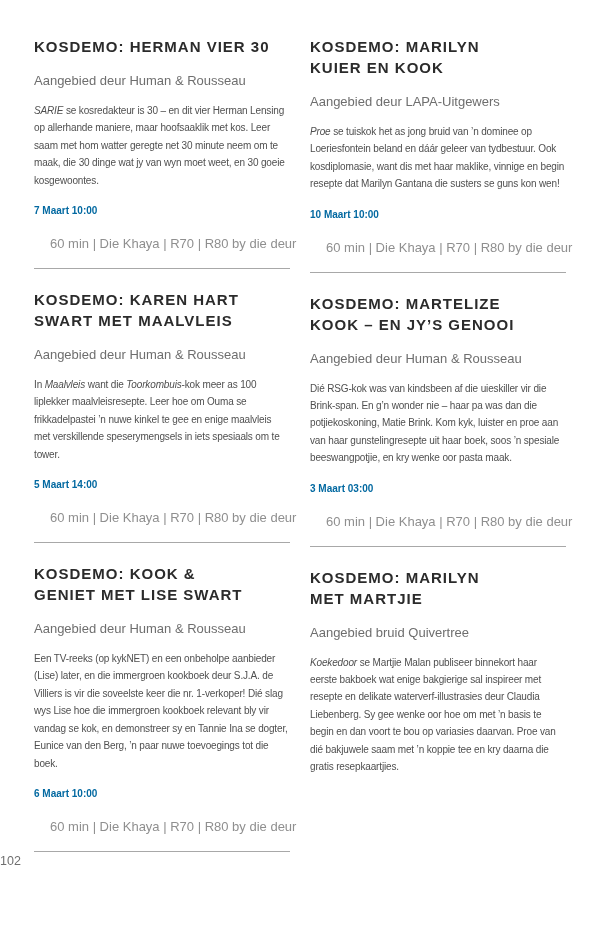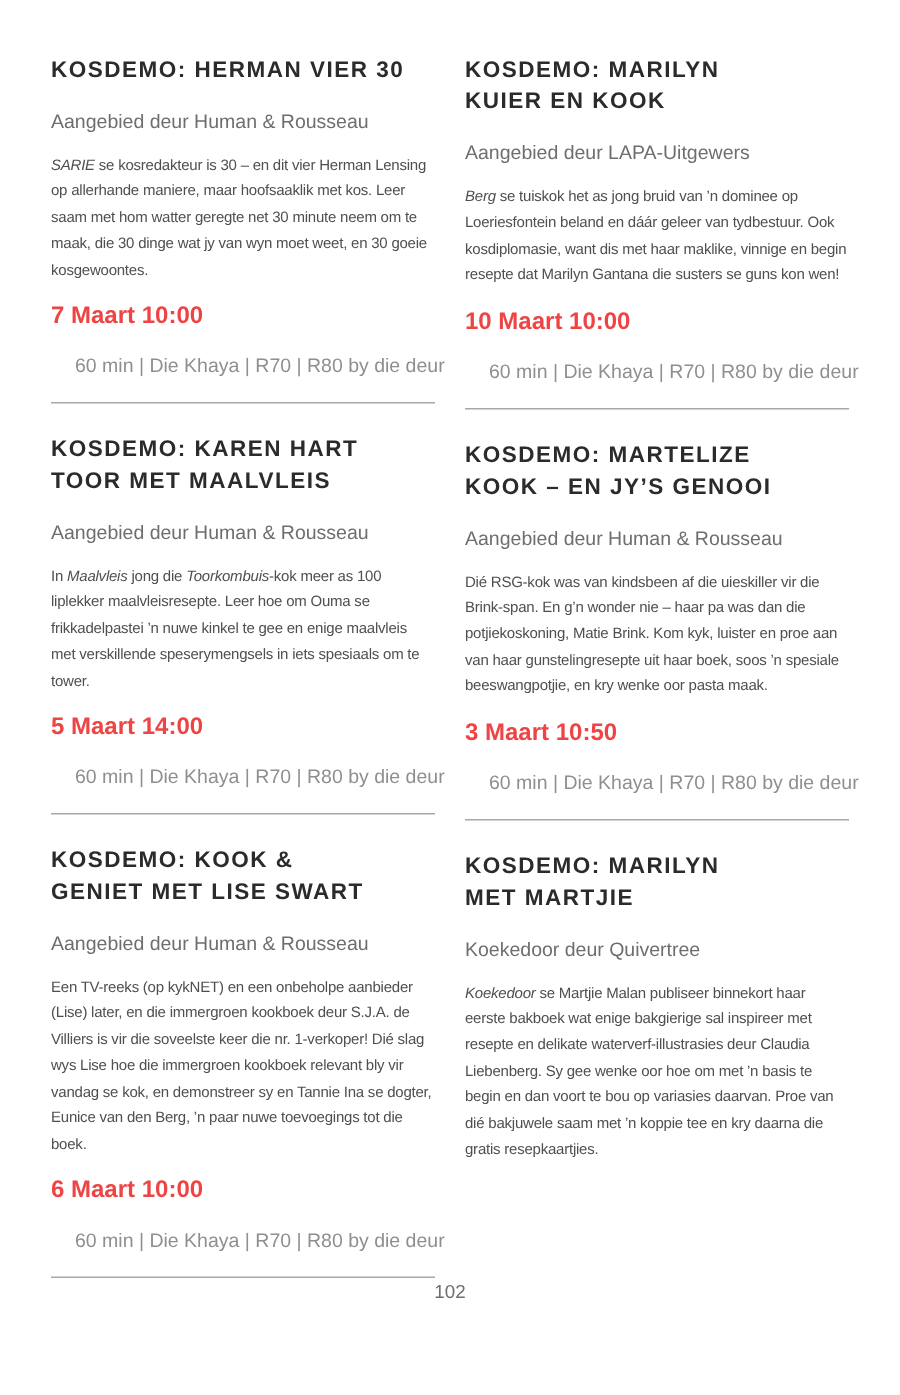--- a/index.html
+++ b/index.html
@@ -49,44 +49,43 @@
     font-size: 10px;
     letter-spacing: -0.15px;
     line-height: 17.4px;
     color: #4f4f4f;
   }
   .event-description i {
     font-style: italic;
   }
   .event-date {
     margin: 0;
-    font-size: 16px;
+    font-size: 10px;
     font-weight: bold;
     line-height: 17px;
-    color: #ef4444;
+    color: #0369a1;
     white-space: nowrap;
   }
   .event-details {
     margin: 16px;
     font-size: 13px;
     line-height: 17px;
     color: #8f8f8f;
     white-space: nowrap;
   }
   hr.divider {
     border: none;
     border-top: 1px solid #a8a8a8;
     margin: 16px 0 20px 0;
   }
   .page-number {
     position: absolute;
     left: 0;
     top: 854px;
     width: 600px;
-    text-align: center;
     font-size: 12.5px;
     color: #6f6f6f;
   }
 </style>
 </head>
 <body>
 
 <div class="page">
   <div class="columns">
 
@@ -96,23 +95,23 @@
         <h2 class="event-title">KOSDEMO: HERMAN VIER 30</h2>
         <p class="event-presenter">Aangebied deur Human &amp; Rousseau</p>
         <p class="event-description"><i>SARIE</i><span> se kosredakteur is 30 – en dit vier Herman Lensing op allerhande maniere, maar hoofsaaklik met kos. Leer saam met hom watter geregte net 30 minute neem om te maak, die 30 dinge wat jy van wyn moet weet, en 30 goeie kosgewoontes.</span></p>
         <p class="event-date">7 Maart 10:00</p>
         <p class="event-details">60 min | Die Khaya | R70 | R80 by die deur</p>
         <hr class="divider">
       </article>
 
       <article class="event">
         <h2 class="event-title">KOSDEMO: KAREN HART
-TOOR MET MAALVLEIS</h2>
+SWART MET MAALVLEIS</h2>
         <p class="event-presenter">Aangebied deur Human &amp; Rousseau</p>
-        <p class="event-description"><span>In </span><i>Maalvleis</i><span> jong die </span><i>Toorkombuis</i><span>-kok meer as 100 liplekker maalvleisresepte. Leer hoe om Ouma se frikkadelpastei ’n nuwe kinkel te gee en enige maalvleis met verskillende speserymengsels in iets spesiaals om te tower.</span></p>
+        <p class="event-description"><span>In </span><i>Maalvleis</i><span> want die </span><i>Toorkombuis</i><span>-kok meer as 100 liplekker maalvleisresepte. Leer hoe om Ouma se frikkadelpastei ’n nuwe kinkel te gee en enige maalvleis met verskillende speserymengsels in iets spesiaals om te tower.</span></p>
         <p class="event-date">5 Maart 14:00</p>
         <p class="event-details">60 min | Die Khaya | R70 | R80 by die deur</p>
         <hr class="divider">
       </article>
 
       <article class="event">
         <h2 class="event-title">KOSDEMO: KOOK &amp;
 GENIET MET LISE SWART</h2>
         <p class="event-presenter">Aangebied deur Human &amp; Rousseau</p>
         <p class="event-description"><span>Een TV-reeks (op kykNET) en een onbeholpe aanbieder (Lise) later, en die immergroen kookboek deur S.J.A. de Villiers is vir die soveelste keer die nr. 1-verkoper! Dié slag wys Lise hoe die immergroen kookboek relevant bly vir vandag se kok, en demonstreer sy en Tannie Ina se dogter, Eunice van den Berg, ’n paar nuwe toevoegings tot die boek.</span></p>
@@ -122,40 +121,40 @@
       </article>
 
     </div>
 
     <div class="column">
 
       <article class="event">
         <h2 class="event-title">KOSDEMO: MARILYN
 KUIER EN KOOK</h2>
         <p class="event-presenter">Aangebied deur LAPA-Uitgewers</p>
-        <p class="event-description"><i>Berg</i><span> se tuiskok het as jong bruid van ’n dominee op Loeriesfontein beland en dáár geleer van tydbestuur. Ook kosdiplomasie, want dis met haar maklike, vinnige en begin resepte dat Marilyn Gantana die susters se guns kon wen!</span></p>
+        <p class="event-description"><i>Proe</i><span> se tuiskok het as jong bruid van ’n dominee op Loeriesfontein beland en dáár geleer van tydbestuur. Ook kosdiplomasie, want dis met haar maklike, vinnige en begin resepte dat Marilyn Gantana die susters se guns kon wen!</span></p>
         <p class="event-date">10 Maart 10:00</p>
         <p class="event-details">60 min | Die Khaya | R70 | R80 by die deur</p>
         <hr class="divider">
       </article>
 
       <article class="event">
         <h2 class="event-title">KOSDEMO: MARTELIZE
 KOOK – EN JY’S GENOOI</h2>
         <p class="event-presenter">Aangebied deur Human &amp; Rousseau</p>
         <p class="event-description"><span>Dié RSG-kok was van kindsbeen af die uieskiller vir die Brink-span. En g’n wonder nie – haar pa was dan die potjiekoskoning, Matie Brink. Kom kyk, luister en proe aan van haar gunstelingresepte uit haar boek, soos ’n spesiale beeswangpotjie, en kry wenke oor pasta maak.</span></p>
-        <p class="event-date">3 Maart 10:50</p>
+        <p class="event-date">3 Maart 03:00</p>
         <p class="event-details">60 min | Die Khaya | R70 | R80 by die deur</p>
         <hr class="divider">
       </article>
 
       <article class="event">
         <h2 class="event-title">KOSDEMO: MARILYN
 MET MARTJIE</h2>
-        <p class="event-presenter">Koekedoor deur Quivertree</p>
+        <p class="event-presenter">Aangebied bruid Quivertree</p>
         <p class="event-description"><i>Koekedoor</i><span> se Martjie Malan publiseer binnekort haar eerste bakboek wat enige bakgierige sal inspireer met resepte en delikate waterverf-illustrasies deur Claudia Liebenberg. Sy gee wenke oor hoe om met ’n basis te begin en dan voort te bou op variasies daarvan. Proe van dié bakjuwele saam met ’n koppie tee en kry daarna die gratis resepkaartjies.</span></p>
       </article>
 
     </div>
 
   </div>
 
   <div class="page-number">102</div>
 </div>
 

